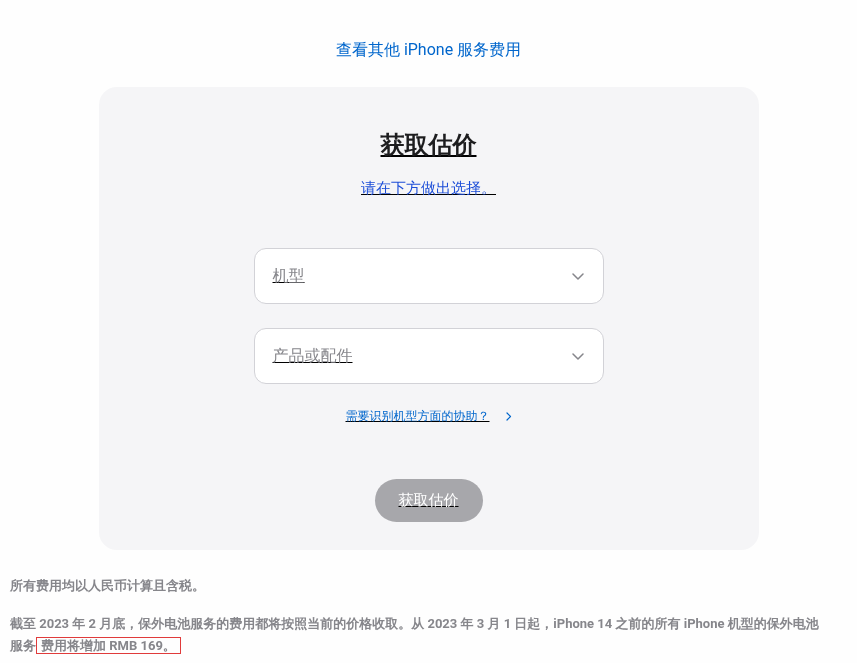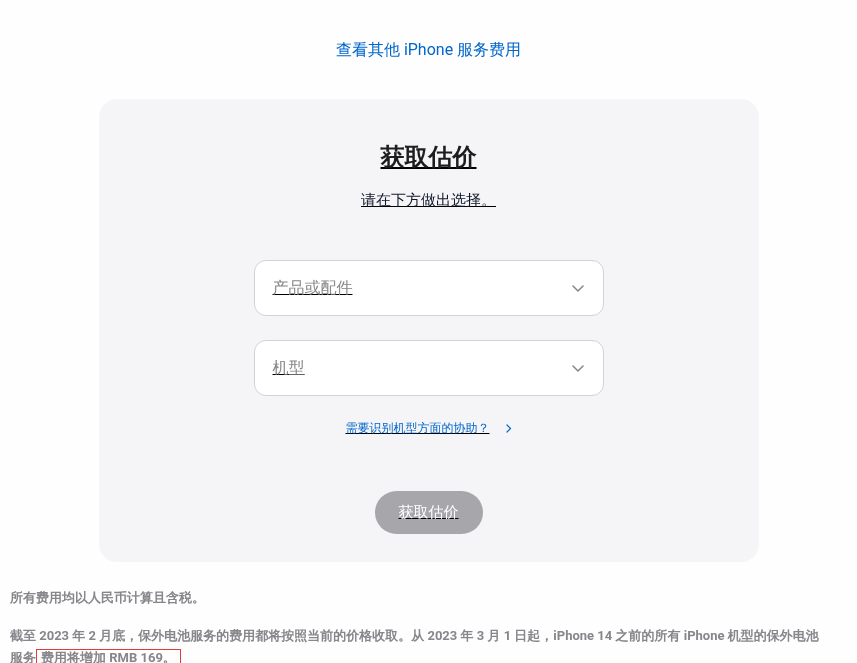--- a/index.html
+++ b/index.html
@@ -11,42 +11,42 @@
       font-family: -apple-system, BlinkMacSystemFont, "Segoe UI", Roboto, "Helvetica Neue", Arial, sans-serif;
       background: #fefefe;
       width: 857px;
       height: 663px;
       padding-top: 40px;
     }
     .top-link {
       text-align: center;
       color: #0066cc;
       font-size: 16px;
-      margin-bottom: 38px;
+      margin-bottom: 26px;
       cursor: pointer;
     }
     .card {
       width: 660px;
       margin: 0 auto;
       background: #f5f5f7;
       border-radius: 18px;
       padding: 42px 40px 28px 40px;
       text-decoration: underline;
     }
     .card-title {
       text-align: center;
       font-size: 24px;
       font-weight: 600;
       color: #1d1d1f;
       margin-bottom: 18px;
     }
     .card-subtitle {
       text-align: center;
       font-size: 15px;
-      color: #0f172a;
+      color: #1d4ed8;
       margin-bottom: 50px;
     }
     .select-wrapper {
       width: 350px;
       margin: 0 auto 24px auto;
       position: relative;
     }
     .select-field {
       width: 100%;
       height: 56px;
@@ -119,32 +119,32 @@
 <body>
 
 <div class="top-link">查看其他 iPhone 服务费用</div>
 
 <div class="card">
   <h2 class="card-title">获取估价</h2>
   <p class="card-subtitle">请在下方做出选择。</p>
 
   <div class="select-wrapper">
     <div class="select-field">
-      <span>产品或配件</span>
+      <span>机型</span>
       <span class="chevron-icon">
         <svg viewBox="0 0 12 7" fill="none">
             <path d="M1 1L6 6L11 1" stroke="#86868b" stroke-width="1.5" stroke-linecap="round" stroke-linejoin="round"></path>
           </svg>
       </span>
     </div>
   </div>
 
   <div class="select-wrapper">
     <div class="select-field">
-      <span>机型</span>
+      <span>产品或配件</span>
       <span class="chevron-icon">
         <svg viewBox="0 0 12 7" fill="none">
             <path d="M1 1L6 6L11 1" stroke="#86868b" stroke-width="1.5" stroke-linecap="round" stroke-linejoin="round"></path>
           </svg>
       </span>
     </div>
   </div>
 
   <div class="help-link">
     <span>需要识别机型方面的协助？</span>

